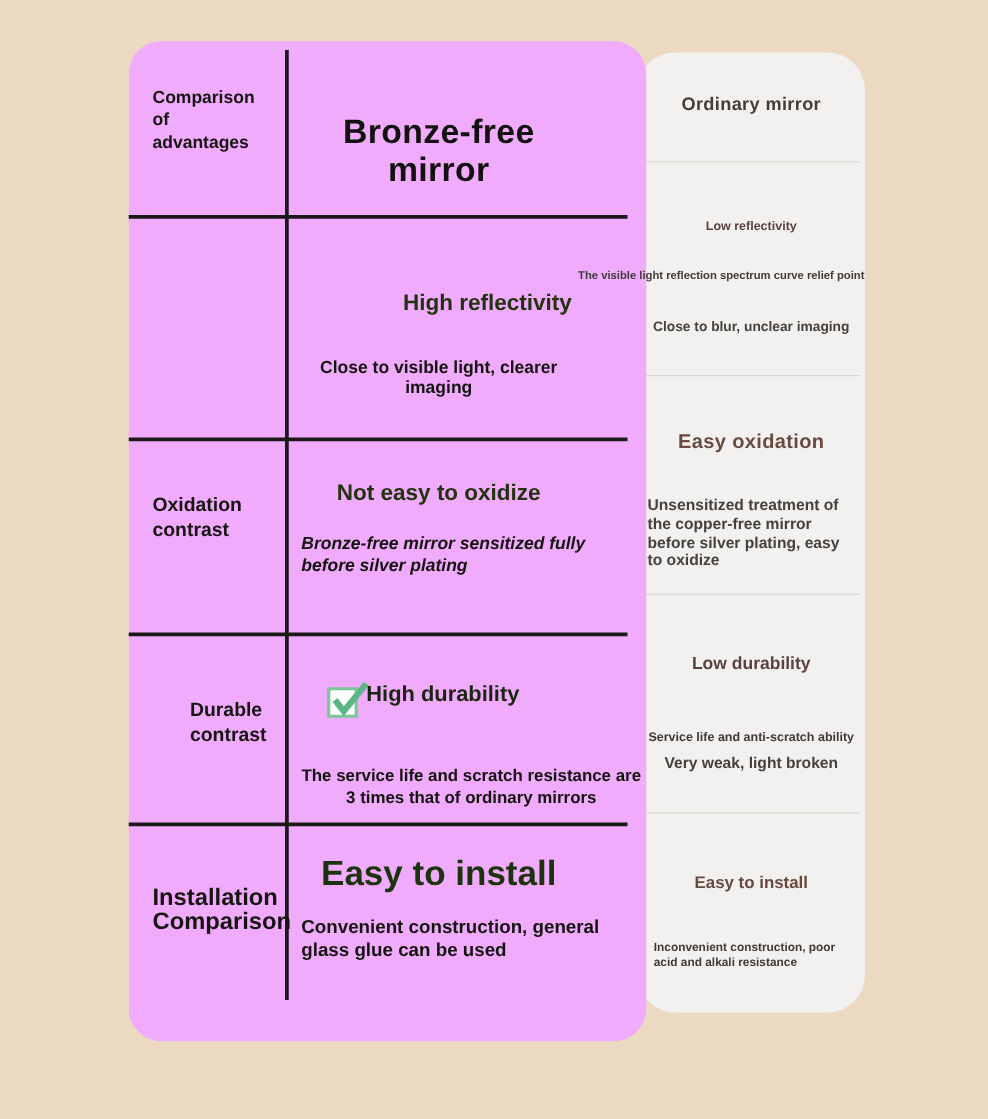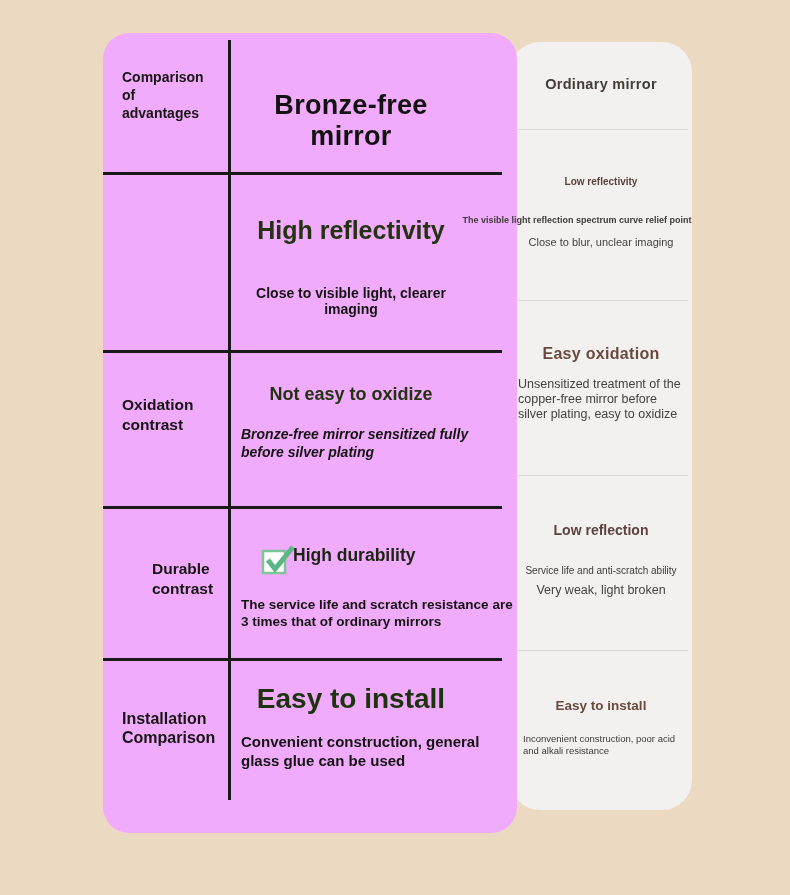--- a/index.html
+++ b/index.html
@@ -12,21 +12,21 @@
   .abs{position:absolute;}
   .ctr{text-align:center;}
 
   
   .gray-panel{
     left:510px;top:42px;width:182px;height:768px;
     background:#f2f1ef;border-radius:30px;z-index:1;
   }
   .gp-sep{left:6px;width:172px;height:1px;background:#dbd9d6;}
   .gp-title{width:100%;text-align:center;color:#5c423e;font-weight:bold;}
-  .gp-text{color:#45413e;font-weight:normal;}
+  .gp-text{color:#45413e;font-weight:bold;margin-top:20px;}
 
   
   .white-card{
     left:103px;top:33px;width:414px;height:800px;
     background:#f0abfc;border-radius:26px;z-index:2;
   }
   .vline{left:125px;top:7px;width:3px;height:760px;background:#1c1a19;}
   .hline{left:0;width:399px;height:3px;background:#1c1a19;}
   .row-label{color:#171412;font-weight:bold;white-space:pre-line;}
   .midcol{left:128px;top:0;width:240px;height:800px;}
@@ -54,21 +54,21 @@
     <div class="abs gp-title" style="top:134px;font-size:10px;">Low reflectivity</div>
     <div class="abs gp-text ctr" style="top:194px;width:100%;font-size:11px;">Close to blur, unclear imaging</div>
 
     <div class="abs gp-sep" style="top:258px;"></div>
 
     <div class="abs gp-title" style="top:303px;font-size:16px;color:#6a4a3e;letter-spacing:0.3px;">Easy oxidation</div>
     <div class="abs gp-text" style="top:335px;left:8px;width:164px;font-size:12.5px;line-height:14.8px;">Unsensitized treatment of the copper-free mirror before silver plating, easy to oxidize</div>
 
     <div class="abs gp-sep" style="top:433px;"></div>
 
-    <div class="abs gp-title" style="top:480px;font-size:14px;">Low reflection</div>
+    <div class="abs gp-title" style="top:480px;font-size:14px;">Low durability</div>
     <div class="abs gp-text ctr" style="top:523px;width:100%;font-size:10px;color:#3f3a37;">Service life and anti-scratch ability</div>
     <div class="abs gp-text ctr" style="top:541px;width:100%;font-size:12.5px;">Very weak, light broken</div>
 
     <div class="abs gp-sep" style="top:608px;"></div>
 
     <div class="abs gp-title" style="top:656px;font-size:13.5px;color:#6a4a3e;">Easy to install</div>
     <div class="abs gp-text" style="top:691px;left:13px;width:158px;font-size:9.5px;line-height:12px;color:#3f3a37;">Inconvenient construction, poor acid and alkali resistance</div>
   </div>
 
   <div class="abs white-card">
@@ -83,41 +83,41 @@
 of
 advantages</div>
 
 
     <div class="abs row-label" style="left:19px;top:362px;font-size:15.5px;line-height:20px;">Oxidation
 contrast</div>
 
     <div class="abs row-label" style="left:19px;top:526px;font-size:15.5px;line-height:20px;margin-left:30px;">Durable
 contrast</div>
 
-    <div class="abs row-label" style="left:19px;top:676px;font-size:16px;line-height:19px;">Installation
+    <div class="abs row-label" style="left:19px;top:676px;font-size:19px;line-height:19px;">Installation
 Comparison</div>
 
     <div class="abs midcol">
 
       <div class="abs mid-title-dark" style="top:57px;font-size:27px;letter-spacing:0.3px;">Bronze-free mirror</div>
 
-      <div class="abs mid-title-green" style="top:183px;font-size:25px;">High reflectivity</div>
+      <div class="abs mid-title-green" style="top:199px;font-size:18px;padding-left:39px;">High reflectivity</div>
       <div class="abs mid-desc ctr" style="top:252px;width:100%;font-size:14px;">Close to visible light, clearer imaging</div>
 
       <div class="abs mid-title-green" style="top:351px;font-size:18px;">Not easy to oxidize</div>
       <div class="abs mid-desc" style="top:392px;left:10px;width:268px;font-size:14px;line-height:18px;font-style:italic;">Bronze-free mirror sensitized fully before silver plating</div>
 
       <span class="abs" style="left:30px;top:510px;width:34px;height:32px;">
         <svg width="34" height="32" viewBox="0 0 34 32">
           <rect x="2" y="8" width="22" height="22" fill="#ffffff" stroke="#7cc698" stroke-width="2.5"></rect>
           <polyline points="7,17 14,26 32,4" fill="none" stroke="#5bb886" stroke-width="5"></polyline>
         </svg>
       </span>
       <div class="abs mid-title-dark" style="left:62px;top:512px;width:auto;text-align:left;font-size:17.5px;color:#1b2410;">High durability</div>
-      <div class="abs mid-desc" style="top:564px;left:10px;width:272px;font-size:13.5px;line-height:16.5px;">The service life and scratch resistance are 3 times that of ordinary mirrors</div>
+      <div class="abs mid-desc" style="top:580px;left:10px;width:272px;font-size:13.5px;line-height:16.5px;text-align:center;">The service life and scratch resistance are 3 times that of ordinary mirrors</div>
 
       <div class="abs mid-title-green" style="top:650px;font-size:28px;color:#1d330e;">Easy to install</div>
       <div class="abs mid-desc" style="top:699px;left:10px;width:266px;font-size:15px;line-height:19px;">Convenient construction, general glass glue can be used</div>
     </div>
   </div>
 
   <div class="abs overlay-note">The visible light reflection spectrum curve relief point</div>
 
 </div>
 

